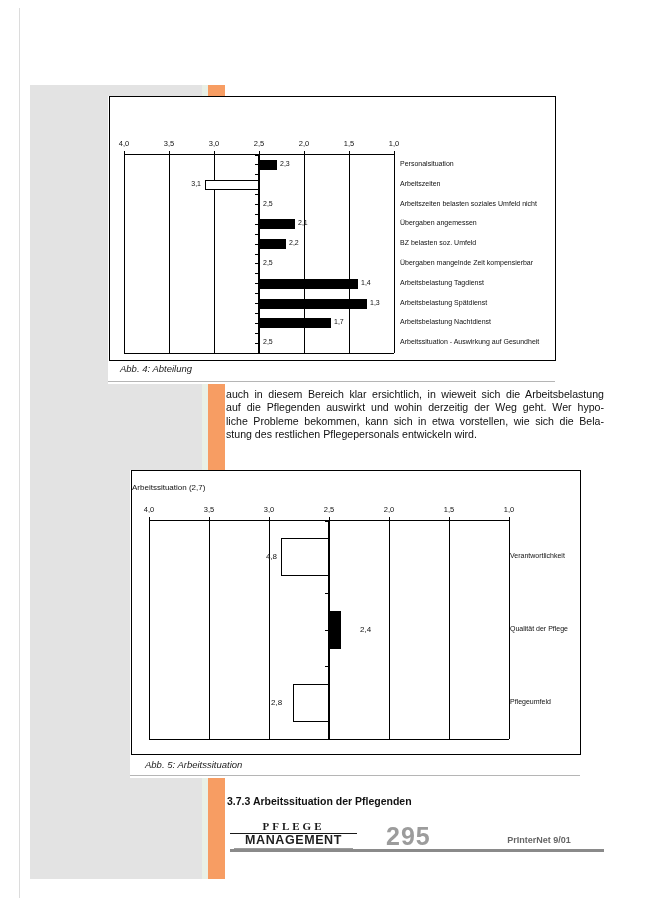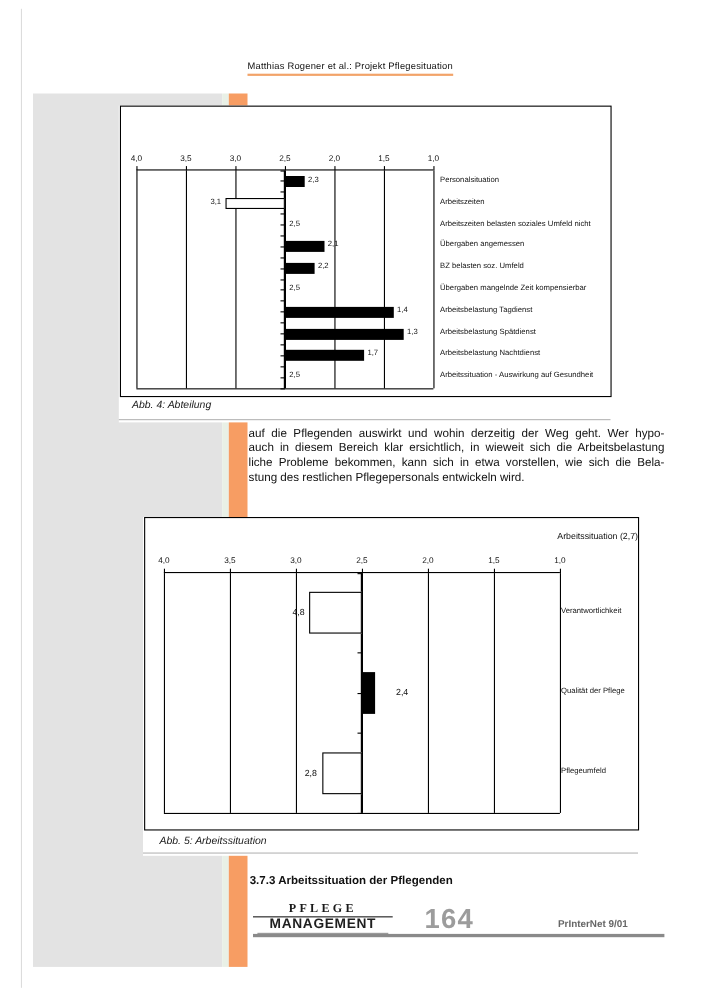--- a/index.html
+++ b/index.html
@@ -40,21 +40,20 @@
 </head>
 <body>
 
 <div id="page">
 
   <div class="abs" id="left-edge-line"></div>
   <div class="abs" id="sidebar"></div>
   <div class="abs" id="sidebar-sliver"></div>
   <div class="abs" id="stripe"></div>
 
-  <div class="abs" id="header-line">Matthias Rogener et al.: Projekt Pflegesituation</div>
 
   <div class="abs figure" id="fig1">
     <div class="chart-box" id="fig1-chartbox">
       <div class="chart-canvas">
           <div style="position: absolute; left: 13.5px; top: 58px; width: 1px; height: 198px; background: rgb(0, 0, 0);"></div>
           <div style="position: absolute; left: 13.5px; top: 54px; width: 1px; height: 4px; background: rgb(0, 0, 0);"></div>
           <div style="position: absolute; left: 2px; top: 42px; width: 24px; text-align: center; font-size: 7.5px;">4,0</div>
           <div style="position: absolute; left: 58.5px; top: 58px; width: 1px; height: 198px; background: rgb(0, 0, 0);"></div>
           <div style="position: absolute; left: 58.5px; top: 54px; width: 1px; height: 4px; background: rgb(0, 0, 0);"></div>
           <div style="position: absolute; left: 47px; top: 42px; width: 24px; text-align: center; font-size: 7.5px;">3,5</div>
@@ -123,30 +122,30 @@
           <div style="position: absolute; left: 224px; top: 221.3px; font-size: 7px;">1,7</div>
           <div style="position: absolute; left: 290px; top: 241.1px; font-size: 7px; white-space: nowrap;">Arbeitssituation - Auswirkung auf Gesundheit</div>
           <div style="position: absolute; left: 153px; top: 241.1px; font-size: 7px;">2,5</div>
         </div>
     </div>
     <div class="caption" style="left:12px;top:267px;">Abb. 4: Abteilung</div>
     <div class="caption-rule" style="left:0;top:285px;width:447px;"></div>
   </div>
 
   <div class="abs" id="body-text">
+    <div class="jline">auch in diesem Bereich klar ersichtlich, in wieweit sich die Arbeitsbelastung</div>
     <div class="jline">auf die Pflegenden auswirkt und wohin derzeitig der Weg geht. Wer hypo-</div>
-    <div class="jline">auch in diesem Bereich klar ersichtlich, in wieweit sich die Arbeitsbelastung</div>
     <div class="jline">liche Probleme bekommen, kann sich in etwa vorstellen, wie sich die Bela-</div>
     <div class="lastline">stung des restlichen Pflegepersonals entwickeln wird.</div>
   </div>
 
   <div class="abs figure" id="fig2">
     <div class="chart-box" id="fig2-chartbox">
       <div class="chart-canvas">
-          <div style="position: absolute; left: 11px; right: 0px; top: 12px; text-align: right; font-size: 8px;">Arbeitssituation (2,7)</div>
+          <div style="position: absolute; left: 0px; right: 0px; top: 12px; text-align: left; font-size: 8px;">Arbeitssituation (2,7)</div>
           <div style="position: absolute; left: 16.5px; top: 50px; width: 1px; height: 218px; background: rgb(0, 0, 0);"></div>
           <div style="position: absolute; left: 16.5px; top: 46px; width: 1px; height: 4px; background: rgb(0, 0, 0);"></div>
           <div style="position: absolute; left: 5px; top: 34px; width: 24px; text-align: center; font-size: 7.5px;">4,0</div>
           <div style="position: absolute; left: 76.5px; top: 50px; width: 1px; height: 218px; background: rgb(0, 0, 0);"></div>
           <div style="position: absolute; left: 76.5px; top: 46px; width: 1px; height: 4px; background: rgb(0, 0, 0);"></div>
           <div style="position: absolute; left: 65px; top: 34px; width: 24px; text-align: center; font-size: 7.5px;">3,5</div>
           <div style="position: absolute; left: 136.5px; top: 50px; width: 1px; height: 218px; background: rgb(0, 0, 0);"></div>
           <div style="position: absolute; left: 136.5px; top: 46px; width: 1px; height: 4px; background: rgb(0, 0, 0);"></div>
           <div style="position: absolute; left: 125px; top: 34px; width: 24px; text-align: center; font-size: 7.5px;">3,0</div>
           <div style="position: absolute; left: 196px; top: 50px; width: 2px; height: 218px; background: rgb(0, 0, 0);"></div>
@@ -171,32 +170,32 @@
           <div style="position: absolute; left: 193px; top: 231.167px; width: 4px; height: 1px; background: rgb(0, 0, 0);"></div>
           <div style="position: absolute; left: 193px; top: 267.5px; width: 4px; height: 1px; background: rgb(0, 0, 0);"></div>
           <div style="position: absolute; left: 378px; top: 81.3333px; font-size: 7px; white-space: nowrap;">Verantwortlichkeit</div>
           <div style="position: absolute; left: 149px; top: 67.3333px; width: 48px; height: 38px; background: rgb(255, 255, 255); border: 1px solid rgb(0, 0, 0); box-sizing: border-box;"></div>
           <div style="position: absolute; left: 127px; top: 81.3333px; width: 18px; text-align: right; font-size: 8px;">4,8</div>
           <div style="position: absolute; left: 378px; top: 154px; font-size: 7px; white-space: nowrap;">Qualität der Pflege</div>
           <div style="position: absolute; left: 197px; top: 140px; width: 12px; height: 38px; background: rgb(0, 0, 0);"></div>
           <div style="position: absolute; left: 212px; top: 154px; font-size: 8px; padding-left: 16px;">2,4</div>
           <div style="position: absolute; left: 378px; top: 226.667px; font-size: 7px; white-space: nowrap;">Pflegeumfeld</div>
           <div style="position: absolute; left: 161px; top: 212.667px; width: 36px; height: 38px; background: rgb(255, 255, 255); border: 1px solid rgb(0, 0, 0); box-sizing: border-box;"></div>
-          <div style="position: absolute; left: 139px; top: 226.667px; width: 23px; text-align: center; font-size: 8px;">2,8</div>
+          <div style="position: absolute; left: 139px; top: 226.667px; width: 23px; text-align: left; font-size: 8px;">2,8</div>
         </div>
     </div>
     <div class="caption" style="left:15px;top:289px;">Abb. 5: Arbeitssituation</div>
     <div class="caption-rule" style="left:0;top:305px;width:450px;"></div>
   </div>
 
   <div class="abs" id="section-heading">3.7.3 Arbeitssituation der Pflegenden</div>
 
   <div class="abs" id="footer-logo">
     <div id="logo-line1">PFLEGE</div>
     <div id="logo-rule-top"></div>
     <div id="logo-line2">MANAGEMENT</div>
     <div id="logo-rule-bottom"></div>
   </div>
-  <div class="abs" id="page-number">164</div>
+  <div class="abs" id="page-number">295</div>
   <div class="abs" id="footer-issue">PrInterNet 9/01</div>
   <div class="abs" id="footer-rule"></div>
 
 </div>
 
 </body></html>

